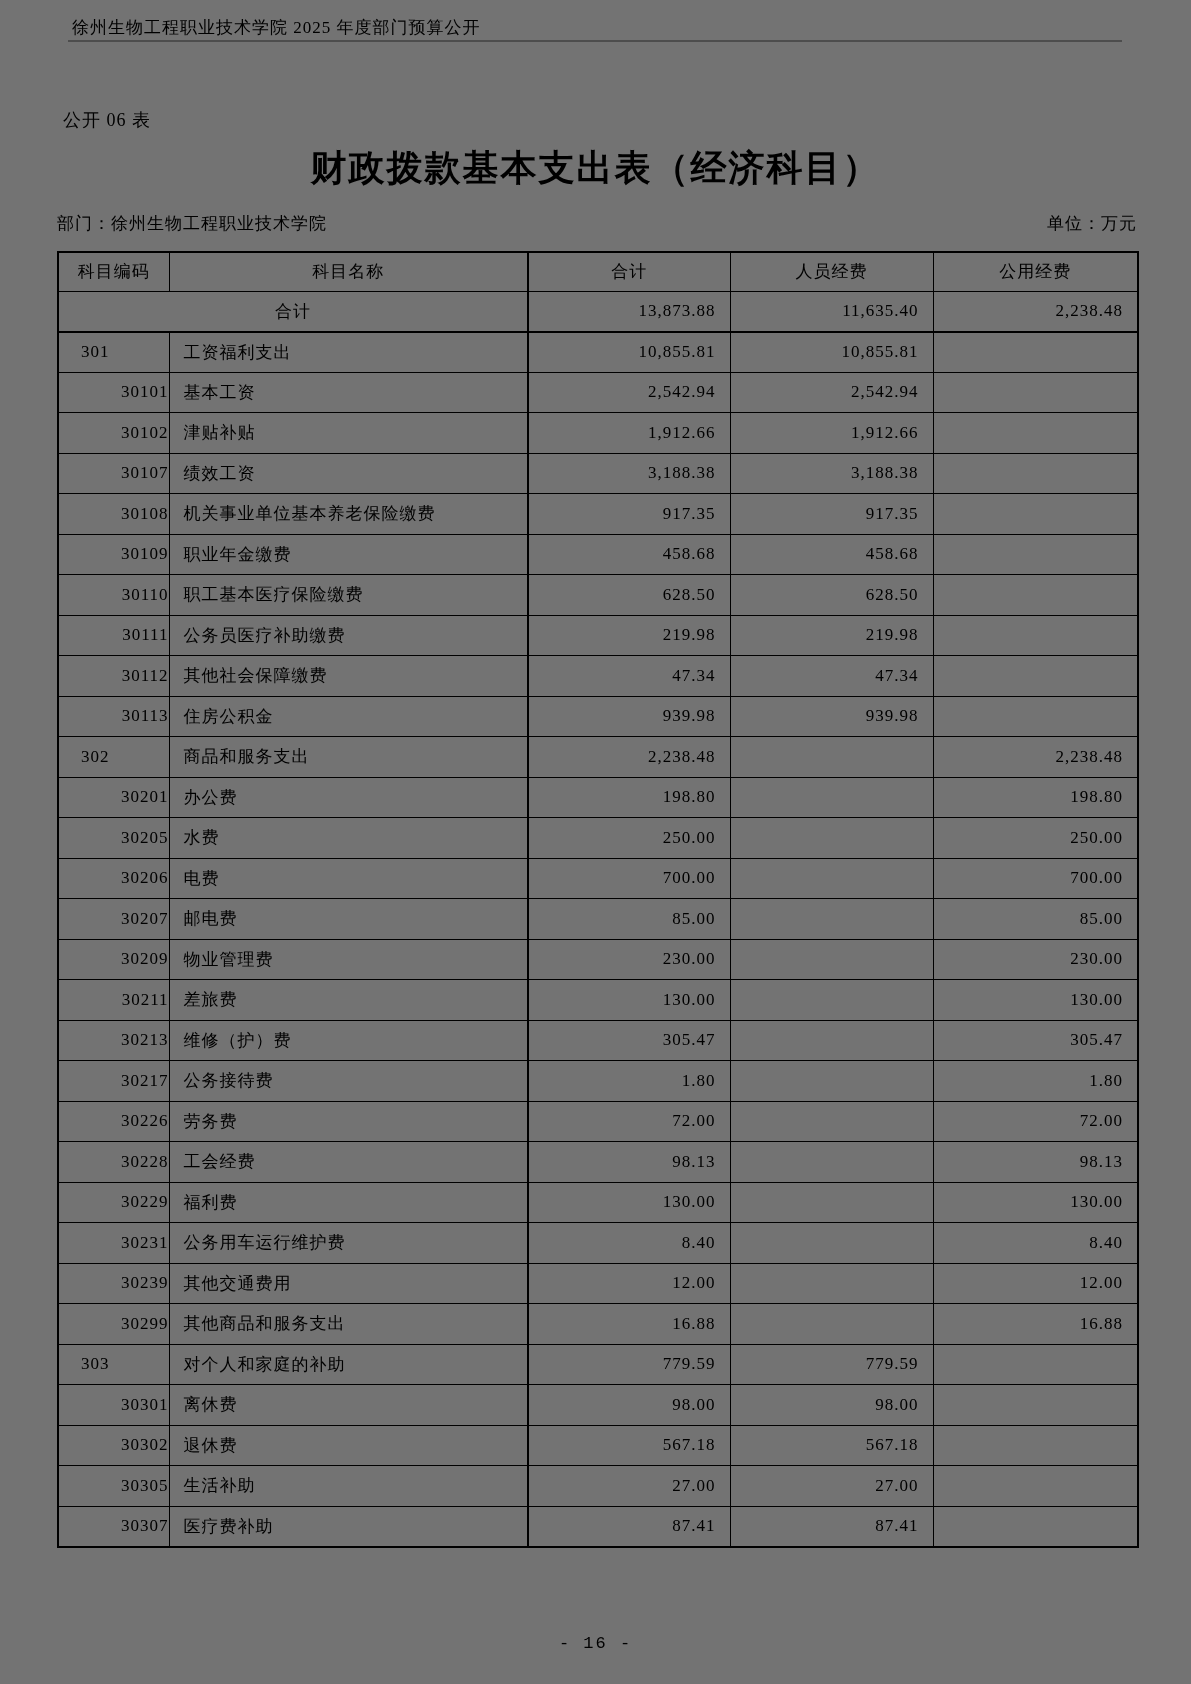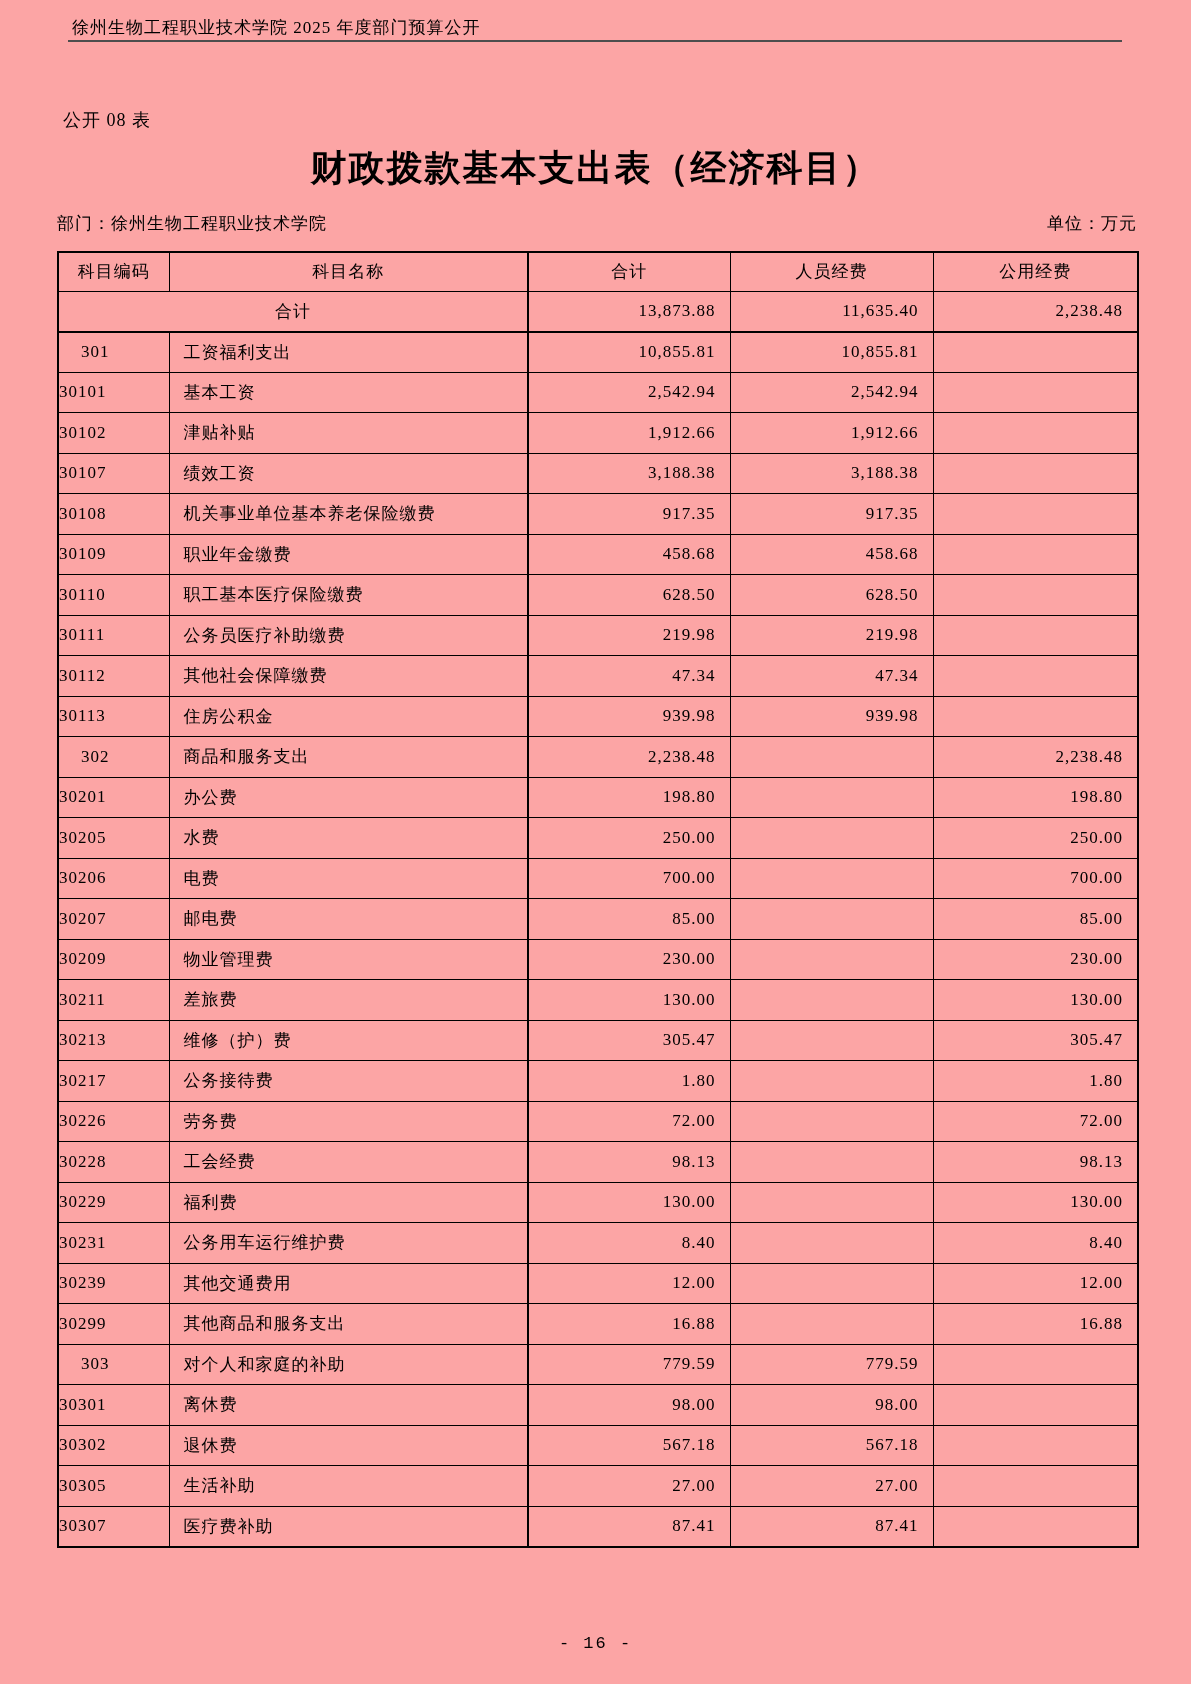--- a/index.html
+++ b/index.html
@@ -1,21 +1,21 @@
 <!DOCTYPE html>
 <html><head>
 <meta charset="utf-8">
 <style>
   html,body{margin:0;padding:0;background:#ffffff;}
   body{
     width:1191px;height:1684px;position:relative;
     font-family:"Liberation Serif","DejaVu Serif",serif;
     color:#000;
   }
-  .page{position:absolute;left:0;top:0;width:1191px;height:1684px;background:#fca5a5;}
+  .page{position:absolute;left:0;top:0;width:1191px;height:1684px;background:#737373;}
 
   .doc-header{position:absolute;left:72px;top:16px;font-size:17px;letter-spacing:1px;white-space:nowrap;}
   .header-rule{position:absolute;left:68px;top:40px;width:1054px;height:2px;background:#4d4d4d;}
 
   .table-code{position:absolute;left:63px;top:108px;font-size:18px;letter-spacing:1px;}
 
   .doc-title{
     position:absolute;left:0;top:144px;width:100%;margin:0;
     text-align:center;font-size:36px;font-weight:bold;letter-spacing:2px;font-family:Liberation Mono, monospace;
   }
@@ -38,42 +38,42 @@
     letter-spacing:1px;
   }
   .budget thead tr.grp-row{height:43px;}
   .budget thead tr.col-row{height:39px;}
   .budget tbody tr{height:40.5px;}
   .budget th{text-align:center;vertical-align:middle;}
   .budget td{vertical-align:middle;}
 
   .split{border-left:2px solid #000 !important;}
 
-  td.code-cell{text-align:left;}
+  td.code-cell{text-align:right;padding-left:18px;}
   td.code-cell.parent{text-align:left;padding-left:22px;}
   td.name-cell{text-align:left;padding-left:14px;}
   td.num-cell{text-align:right;padding-right:14px;}
 
   tr.total-row td{border-bottom:2px solid #000;}
   tr.total-row td.label{text-align:center;}
 
   .page-footer{
     position:absolute;left:0;top:1634px;width:100%;
     text-align:center;font-size:17px;letter-spacing:2px;font-family:Liberation Mono, monospace;
   }
 </style>
 </head>
 <body>
 
 <div class="page">
 
   <div class="doc-header">徐州生物工程职业技术学院 2025 年度部门预算公开</div>
   <div class="header-rule"></div>
 
-  <div class="table-code">公开 08 表</div>
+  <div class="table-code">公开 06 表</div>
 
   <h1 class="doc-title">财政拨款基本支出表（经济科目）</h1>
 
   <div class="meta">
     <span>部门：徐州生物工程职业技术学院</span>
     <span>单位：万元</span>
   </div>
 
   <table class="budget">
     <colgroup>

